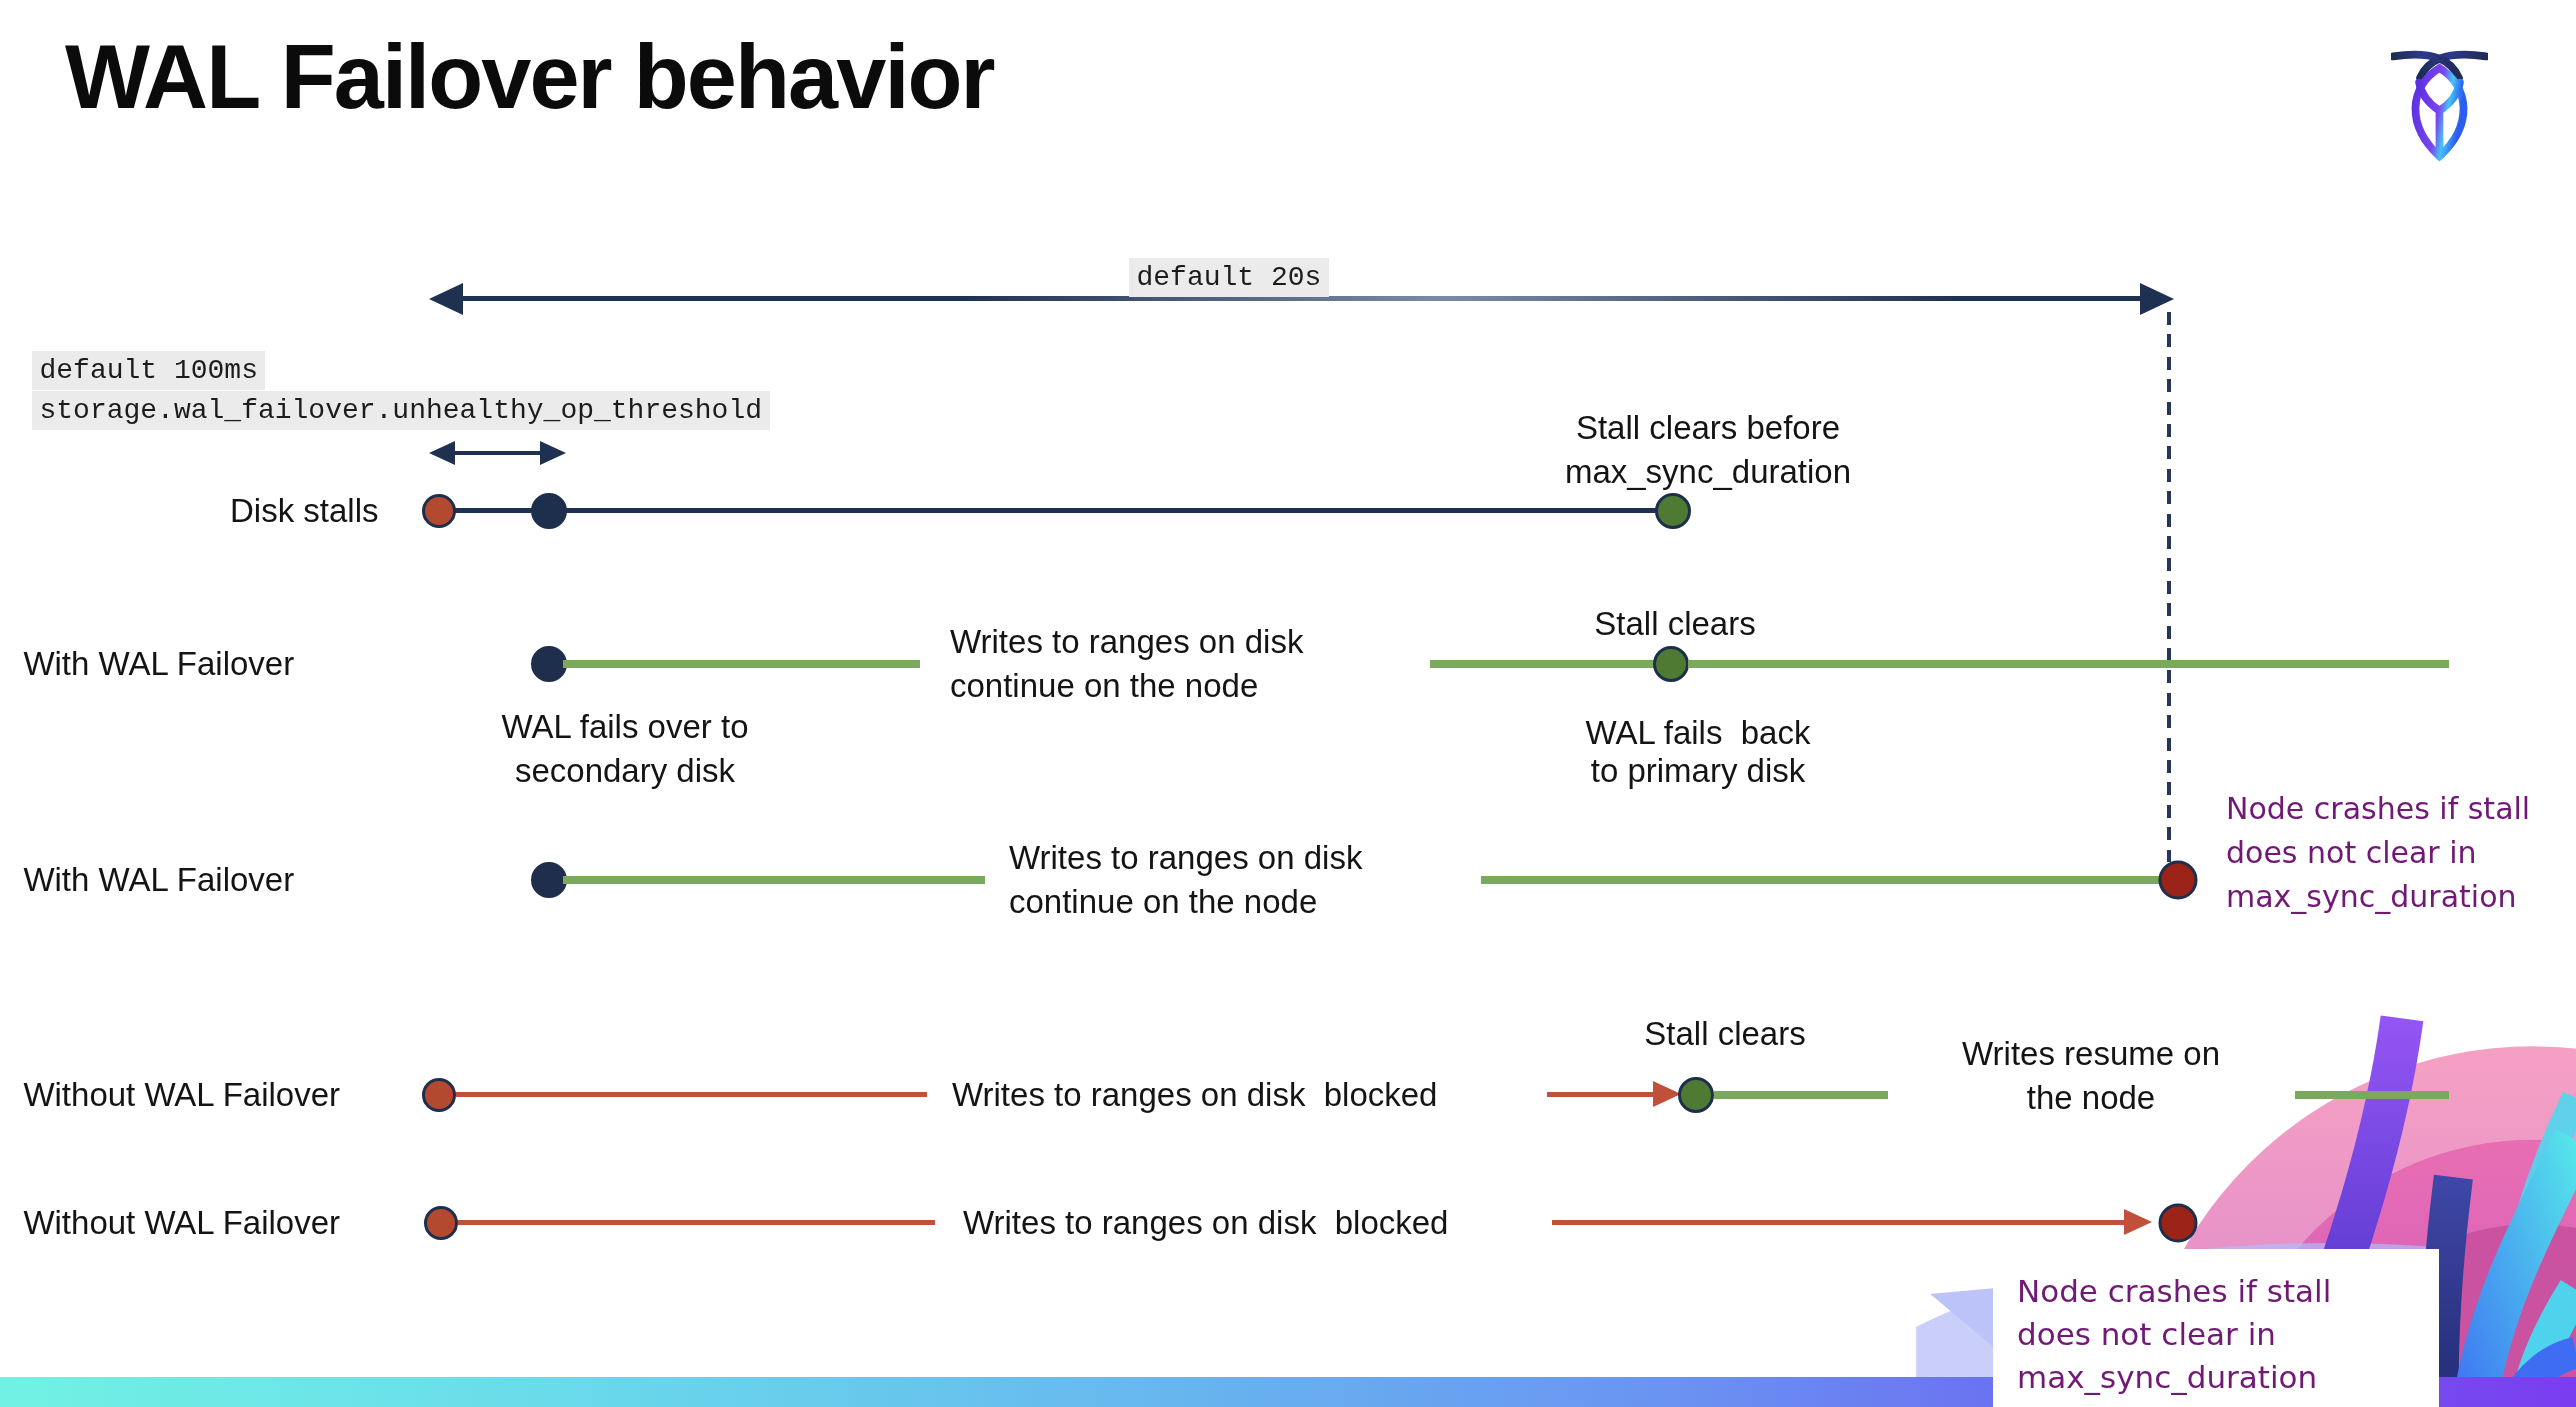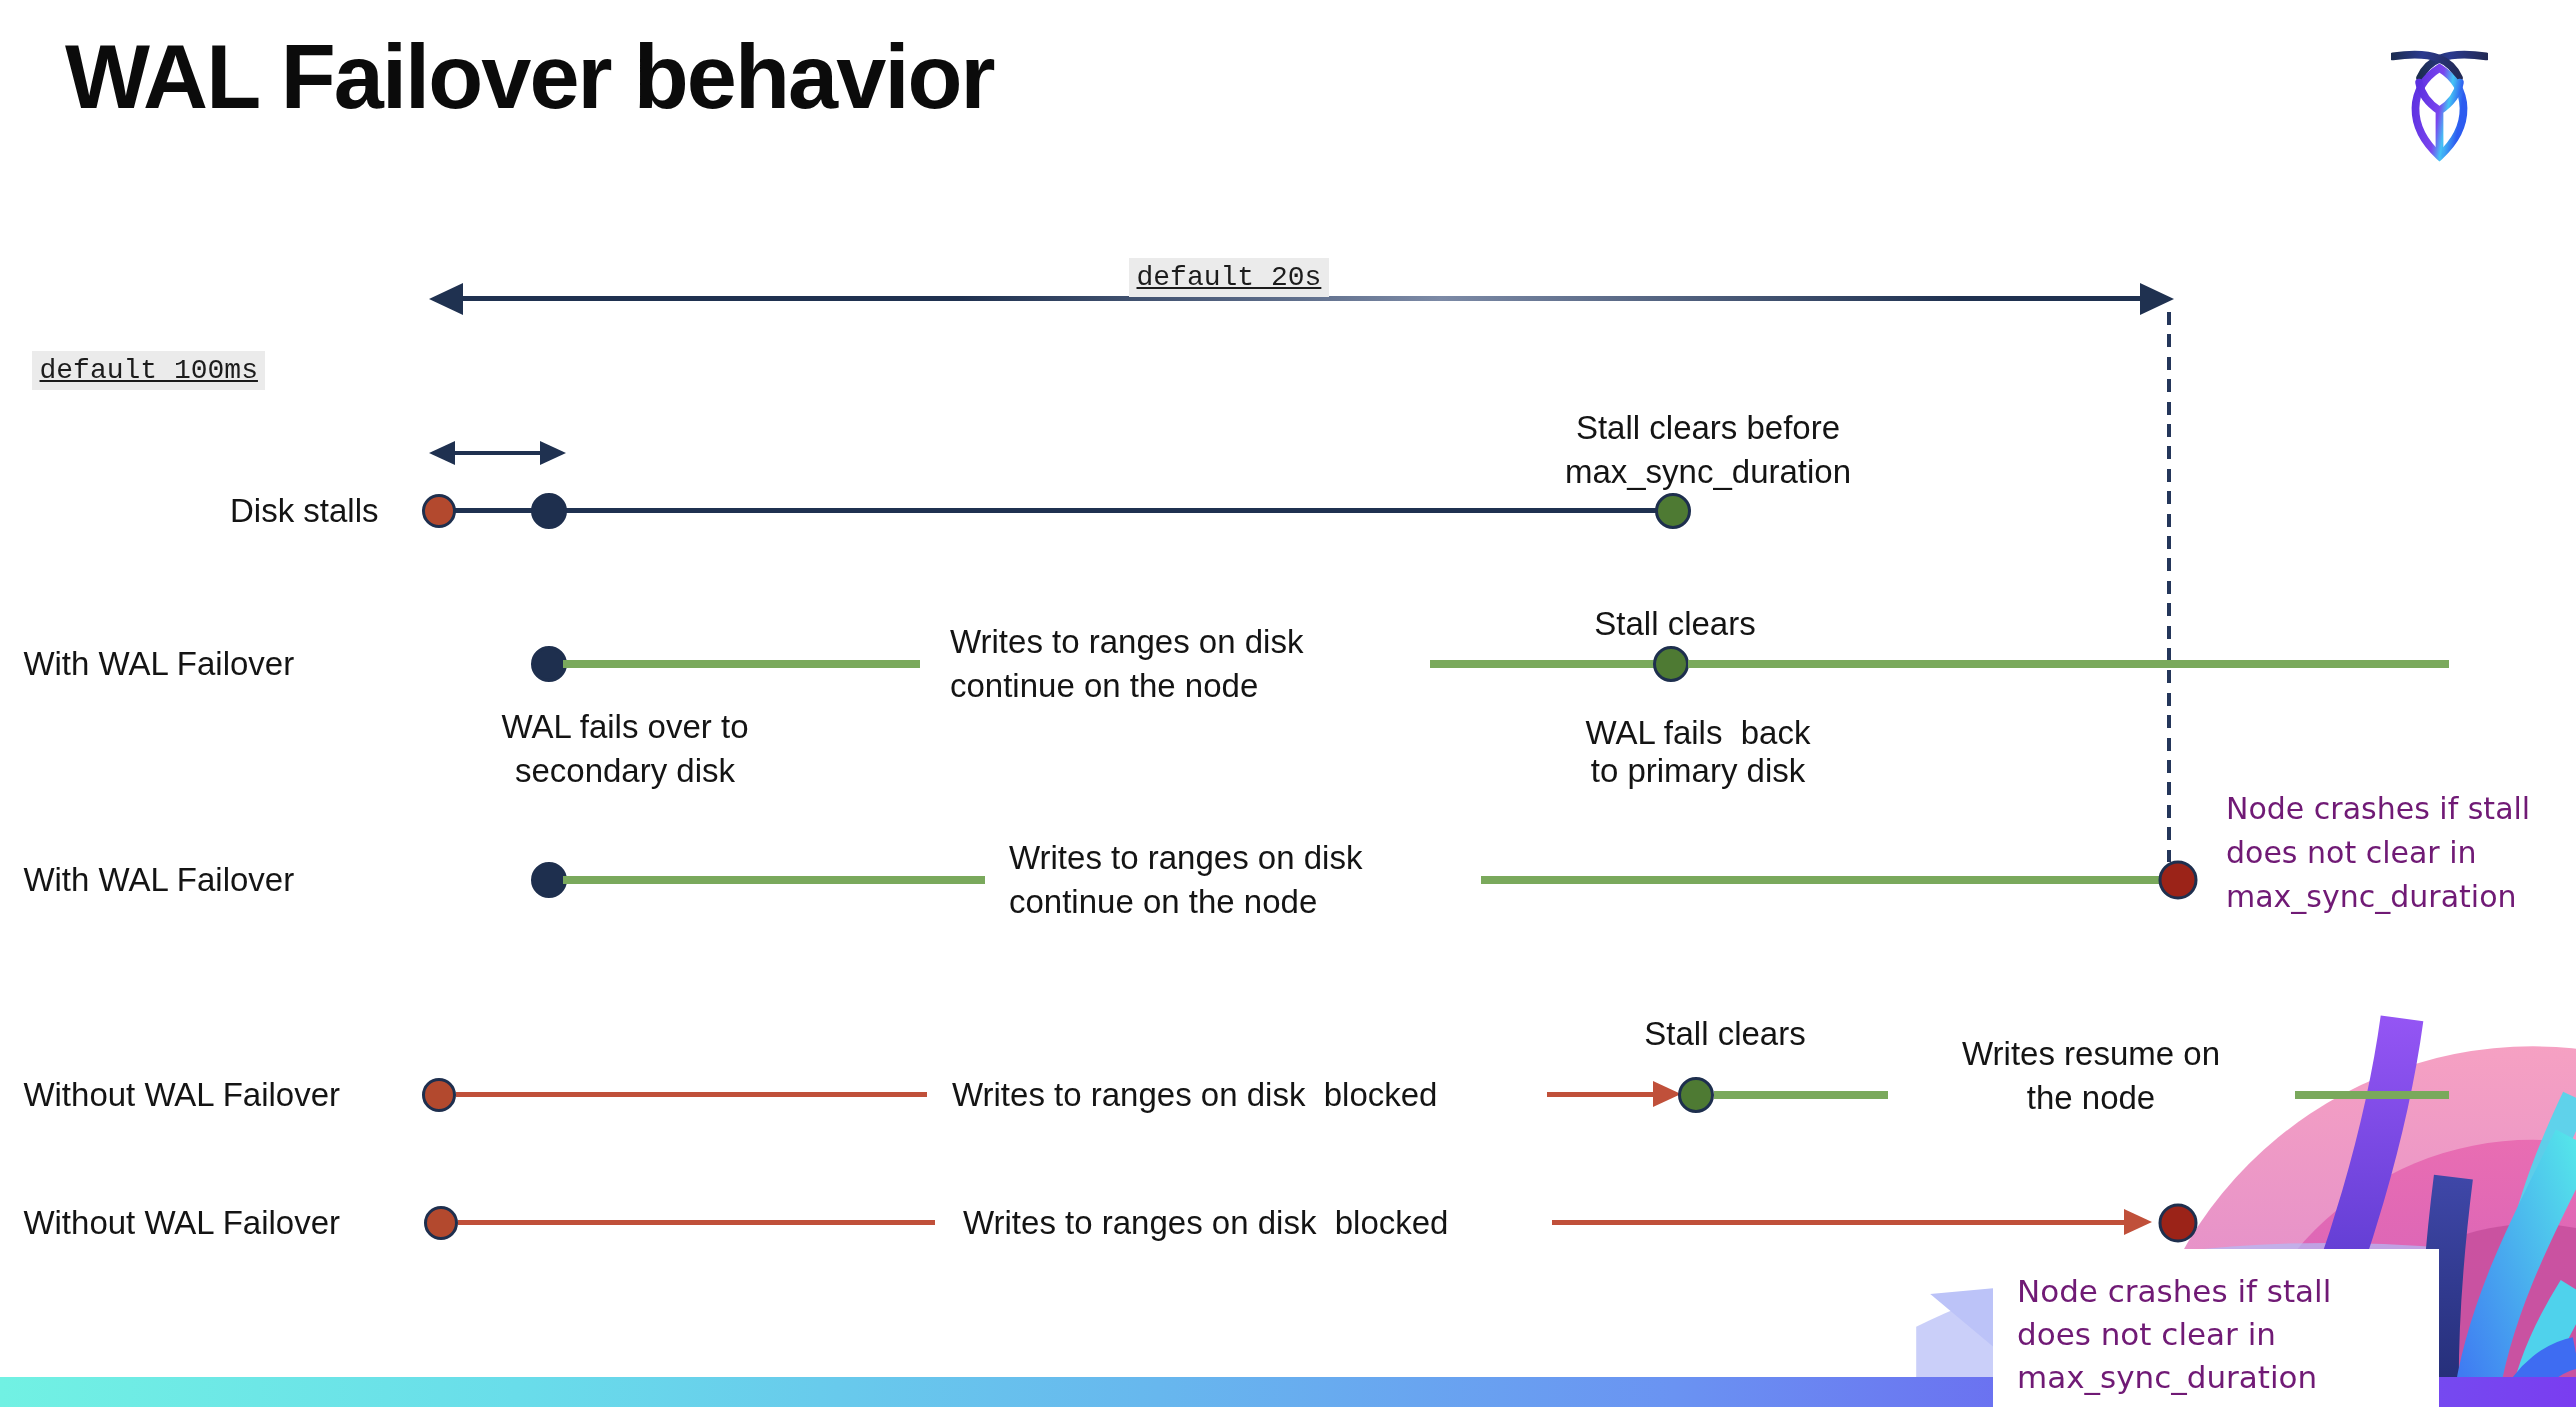--- a/index.html
+++ b/index.html
@@ -5,21 +5,21 @@
   html,body{margin:0;padding:0;background:#fff;}
   #slide{position:relative;width:2576px;height:1408px;background:#ffffff;overflow:hidden;
          font-family:"Liberation Sans",sans-serif;color:#111;}
   .abs{position:absolute;}
   .t{position:absolute;white-space:pre;text-align:right;}
   .tl{transform:translateY(-50%);}                 
   .tc{transform:translate(-50%,-50%);text-align:center;} 
   .body-txt{font-size:33px;line-height:44px;color:#141414;}
   .crash-txt{font-family:"DejaVu Sans",sans-serif;font-size:30px;line-height:44px;color:#701a75;}
   .mono{font-family:"Liberation Mono",monospace;font-size:28px;line-height:37px;
-        background:#ebebeb;color:#1c1c1c;padding:0.9px 7.5px;text-decoration:underline;}
+        background:#ebebeb;color:#1c1c1c;padding:0.9px 7.5px;}
   .hline{position:absolute;z-index:5;}
   .navy-l{background:#1f3150;height:4.7px;}
   .green-l{background:#7aa95c;height:8.4px;}
   .red-l{background:#c0503a;height:4.7px;}
   .dot{position:absolute;box-sizing:border-box;border:3.7px solid #1e2f4e;border-radius:50%;
        transform:translate(-50%,-50%);z-index:5;}
   .tri{position:absolute;width:0;height:0;border-style:solid;z-index:5;}
   .txt6{z-index:6;}
   #title{left:65px;top:26px;font-size:90px;font-weight:bold;letter-spacing:-1.9px;color:#0b0b0b;}
   #dash-line{left:2167px;top:312px;width:3.7px;height:550px;z-index:4;
@@ -96,20 +96,21 @@
     <path d="M50,114 L50,70 M50,70 C38,62 31,52 29,41 M50,70 C62,62 69,52 71,41" stroke="url(#lg2)" stroke-width="8" fill="none" stroke-linecap="round"></path>
   </svg>
 
   <div class="hline" style="left:441px;top:296px;width:1724px;height:4.7px;
               background:linear-gradient(90deg,#1f3150 0%,#1f3150 30%,#7c8aa6 58%,#1f3150 88%,#1f3150 100%);"></div>
   <div class="tri" style="left:429px;top:283px;border-width:16px 34px 16px 0;border-color:transparent #1f3150 transparent transparent;"></div>
   <div class="tri" style="left:2140px;top:283px;border-width:16px 0 16px 34px;border-color:transparent transparent transparent #1f3150;"></div>
   <div class="t mono txt6" style="left:1129px;top:258px;">default 20s</div>
 
   <div class="t mono txt6" style="left:32px;top:351px;">default 100ms</div>
+  <div class="t mono txt6" style="left:32px;top:391px;">storage.wal_failover.unhealthy_op_threshold</div>
   <div class="hline navy-l" style="left:441px;top:451px;width:118px;height:3.7px;"></div>
   <div class="tri" style="left:429px;top:441px;border-width:12px 26px 12px 0;border-color:transparent #1f3150 transparent transparent;"></div>
   <div class="tri" style="left:540px;top:441px;border-width:12px 0 12px 26px;border-color:transparent transparent transparent #1f3150;"></div>
 
   <div id="dash-line" class="abs"></div>
 
   <div class="t tl body-txt txt6" style="left:230px;top:511px;">Disk stalls</div>
   <div class="hline navy-l" style="left:439px;top:508px;width:1224px;"></div>
   <div class="dot" style="left:439px;top:511px;width:34px;height:34px;background:#b3492e;"></div>
   <div class="dot" style="left:549px;top:511px;width:36px;height:36px;background:#1e2f4e;"></div>

